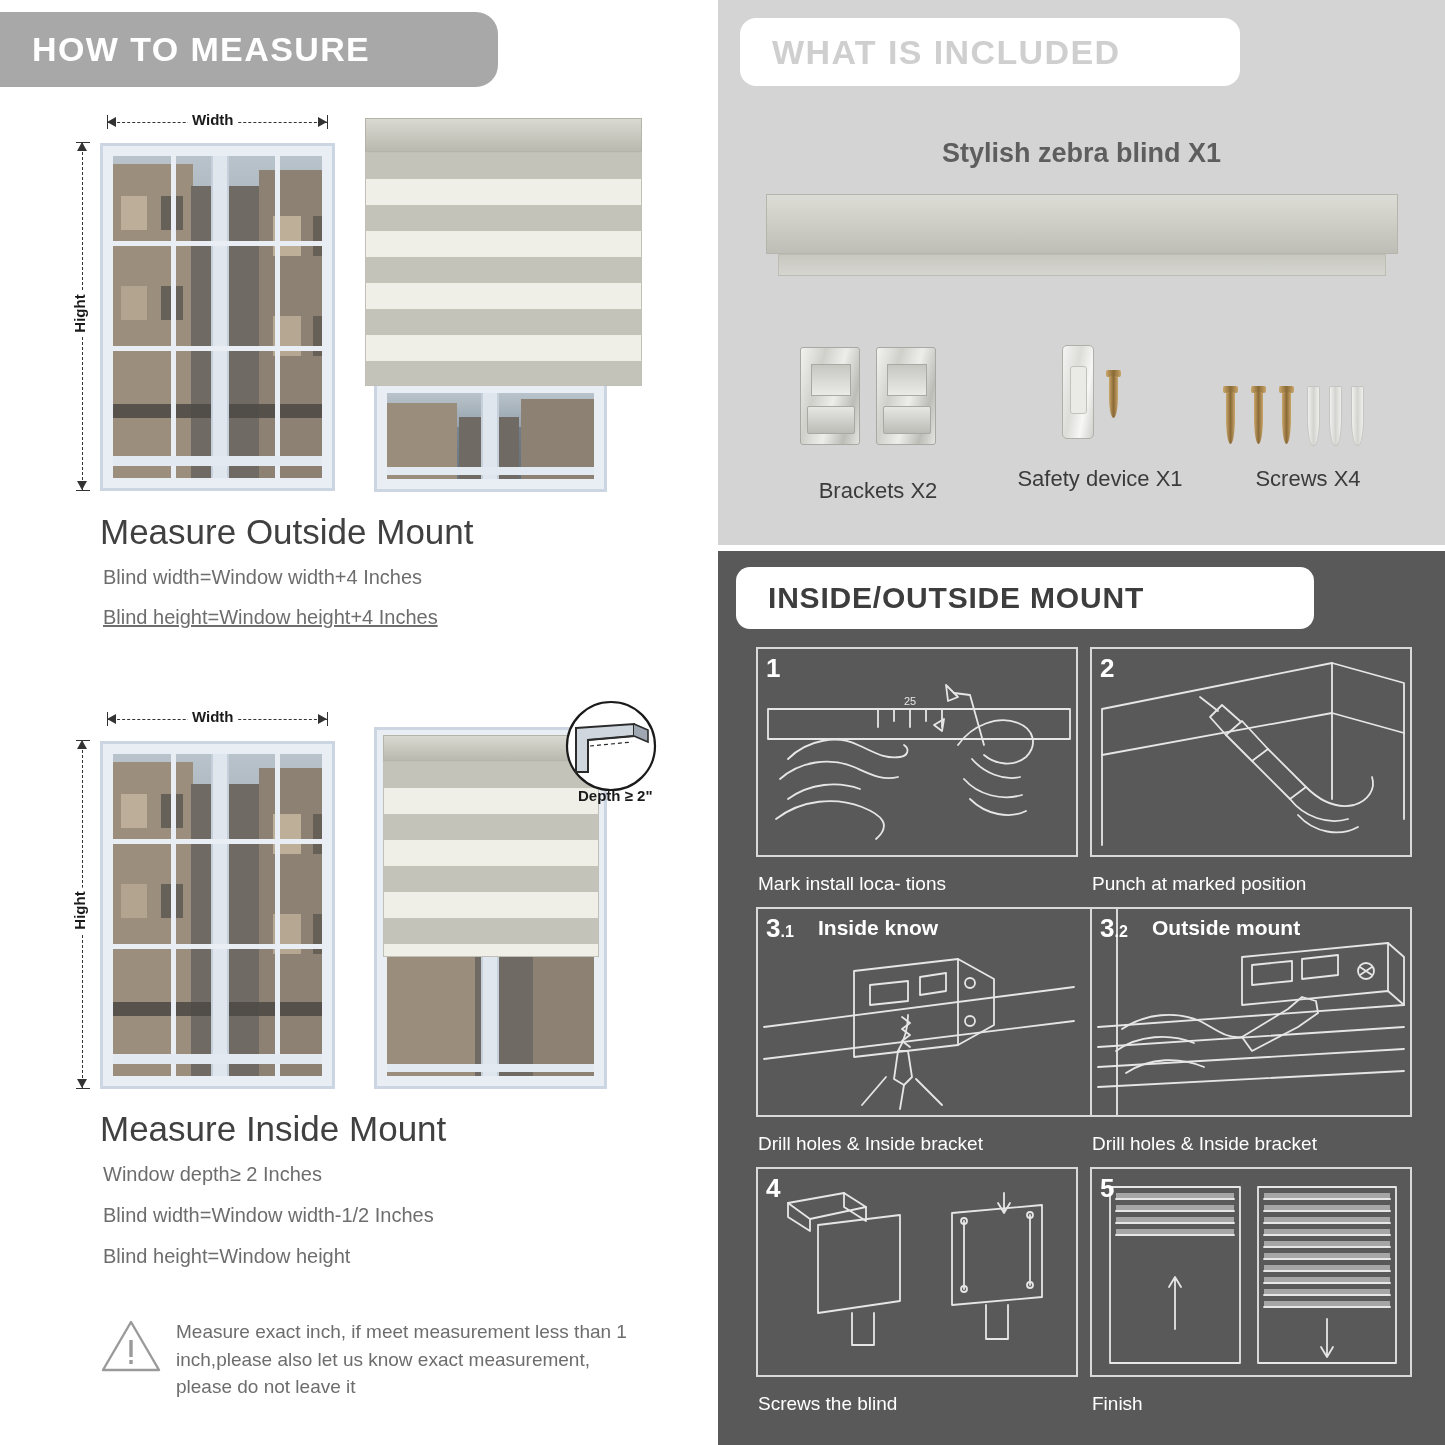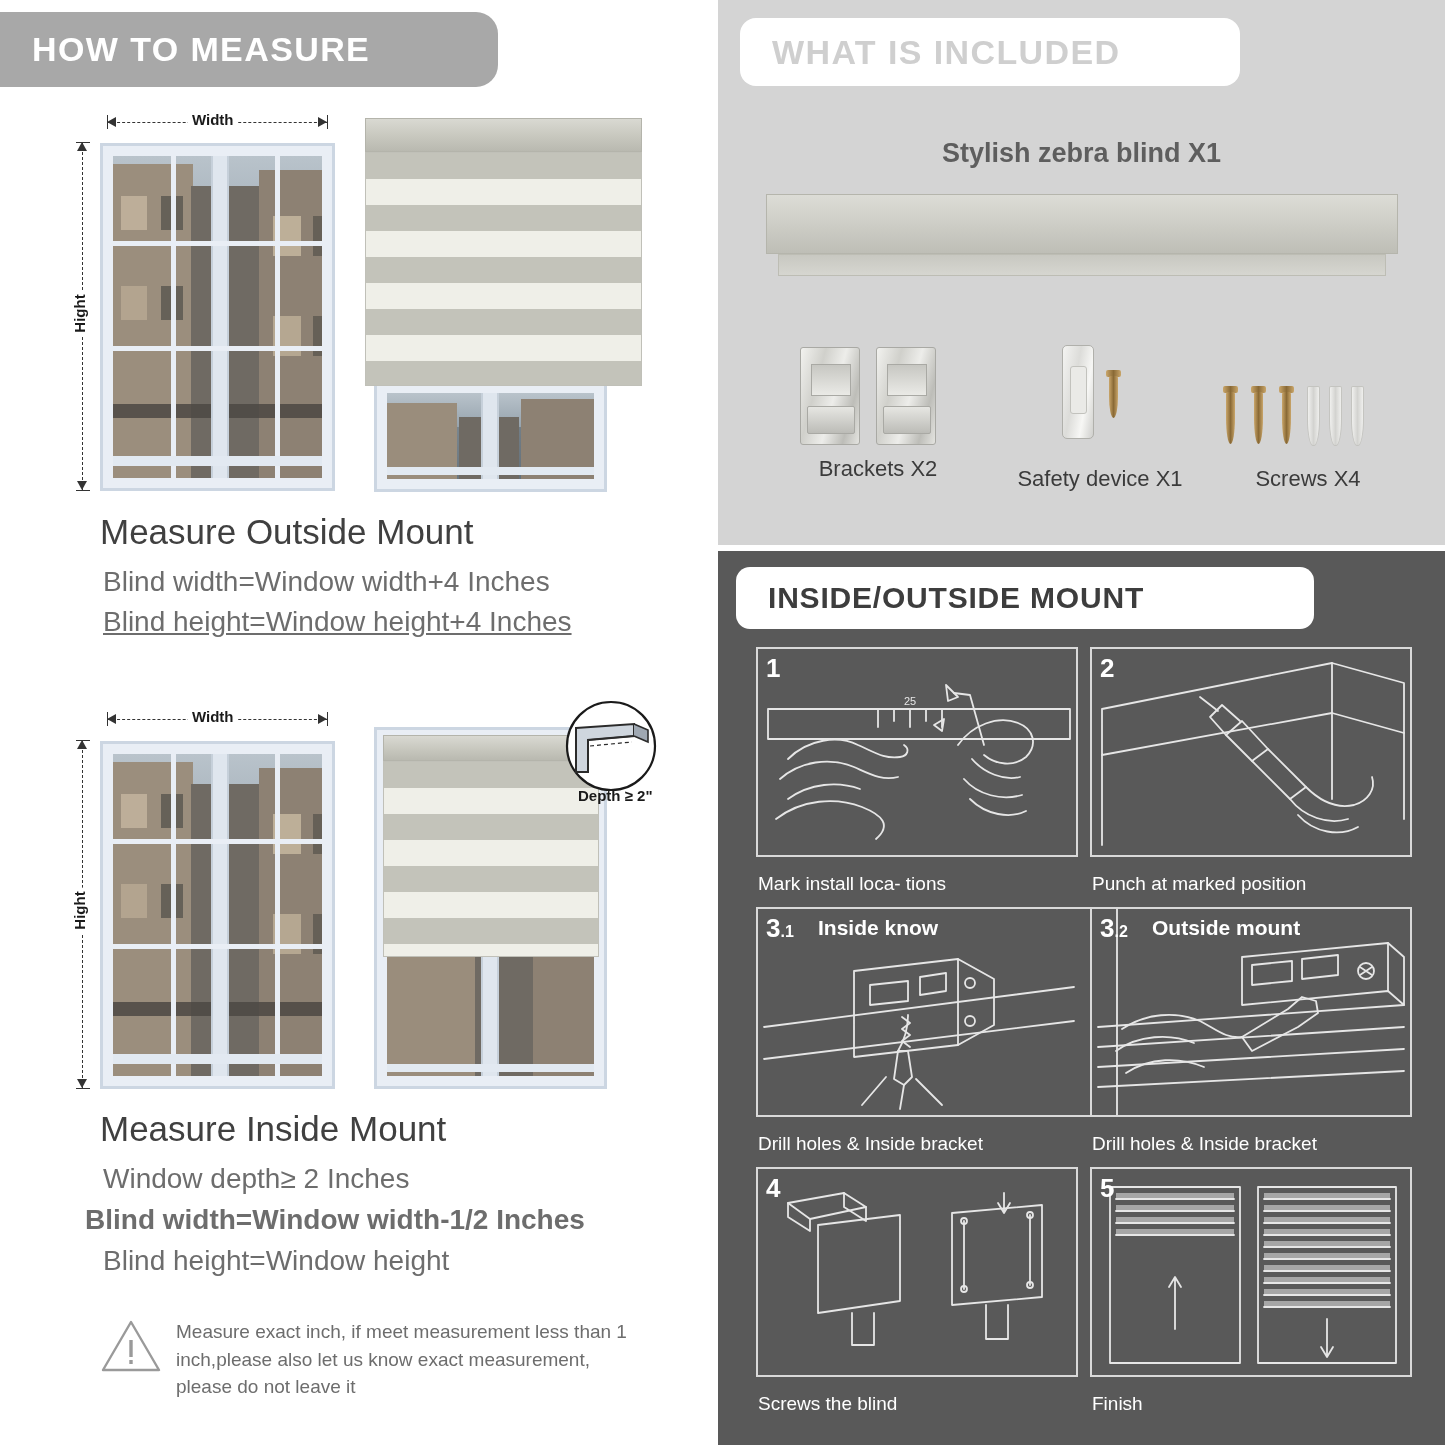--- a/index.html
+++ b/index.html
@@ -174,21 +174,21 @@
   }
 
   .caption-h {
     position: absolute;
     font-size: 35px;
     color: #404040;
     font-weight: normal;
   }
   .caption-line {
     position: absolute;
-    font-size: 28px;
+    font-size: 20px;
     color: #6d6d6d;
   }
 
   .warn-box {
     position: absolute;
     left: 100px;
     top: 1318px;
     width: 540px;
     display: flex;
     align-items: flex-start;
@@ -549,21 +549,21 @@
       <circle cx="55" cy="46" r="44" fill="#ffffff" stroke="#1a1a1a" stroke-width="2.2"></circle>
       <path d="M20 28 L78 24 L78 36 L32 40 L32 72 L20 72 Z" fill="#cfd6de" stroke="#2b2b2b" stroke-width="2"></path>
       <path d="M32 40 L78 36" stroke="#2b2b2b" stroke-width="1.4" fill="none"></path>
       <path d="M78 24 L92 30 L92 42 L78 36" fill="#9fa8b2" stroke="#2b2b2b" stroke-width="1.6"></path>
       <line x1="34" y1="46" x2="76" y2="42" stroke="#2b2b2b" stroke-width="1.2" stroke-dasharray="4 3"></line>
     </svg>
     <div style="position:absolute; left:578px; top:787px; font-size:15px; color:#1a1a1a; font-weight:bold;">Depth ≥ 2"</div>
 
     <div class="caption-h" style="left:100px; top:1109px;">Measure Inside Mount</div>
     <div class="caption-line" style="left:103px; top:1163px;">Window depth≥ 2 Inches</div>
-    <div class="caption-line" style="left:85px; top:1204px;font-weight:bold;">Blind width=Window width-1/2 Inches</div>
+    <div class="caption-line" style="left:103px; top:1204px;">Blind width=Window width-1/2 Inches</div>
     <div class="caption-line" style="left:103px; top:1245px;">Blind height=Window height</div>
 
     <div class="warn-box">
       <div class="warn-tri">
         <svg width="62" height="56" viewBox="0 0 62 56">
           <path d="M31 4 L59 52 L3 52 Z" fill="none" stroke="#9a9a9a" stroke-width="2.4" stroke-linejoin="round"></path>
           <rect x="29.3" y="22" width="3.4" height="17" fill="#9a9a9a"></rect>
           <rect x="29.3" y="42" width="3.4" height="4" fill="#9a9a9a"></rect>
         </svg>
       </div>
@@ -580,21 +580,21 @@
         <span class="t">WHAT IS INCLUDED</span>
       </div>
 
       <div class="incl-title">Stylish zebra blind X1</div>
 
       <div class="incl-blind"></div>
       <div class="incl-blind-shadow"></div>
 
       <div class="bracket" style="left:82px; top:347px;"></div>
       <div class="bracket" style="left:158px; top:347px;"></div>
-      <div class="part-label" style="left:50px; top:456px; width:220px;">Brackets X2</div>
+      <div class="part-label" style="left:50px; top:478px; width:220px;">Brackets X2</div>
 
       <div class="safety-dev" style="left:344px; top:345px;"></div>
       <div class="screw-head" style="left:388px; top:370px;"></div>
       <div class="screw" style="left:391px; top:376px; height:42px;"></div>
       <div class="part-label" style="left:272px; top:466px; width:220px;">Safety device X1</div>
 
       <div class="screw-head" style="left:505px; top:386px;"></div>
       <div class="screw" style="left:508px; top:392px; height:52px;"></div>
       <div class="screw-head" style="left:533px; top:386px;"></div>
       <div class="screw" style="left:536px; top:392px; height:52px;"></div>

